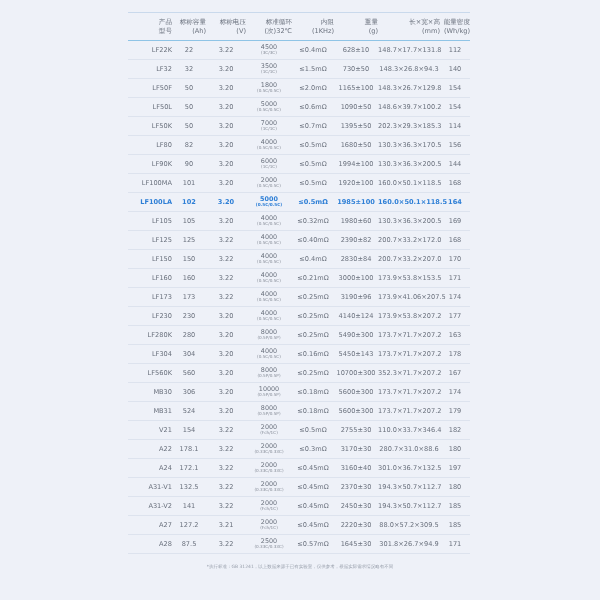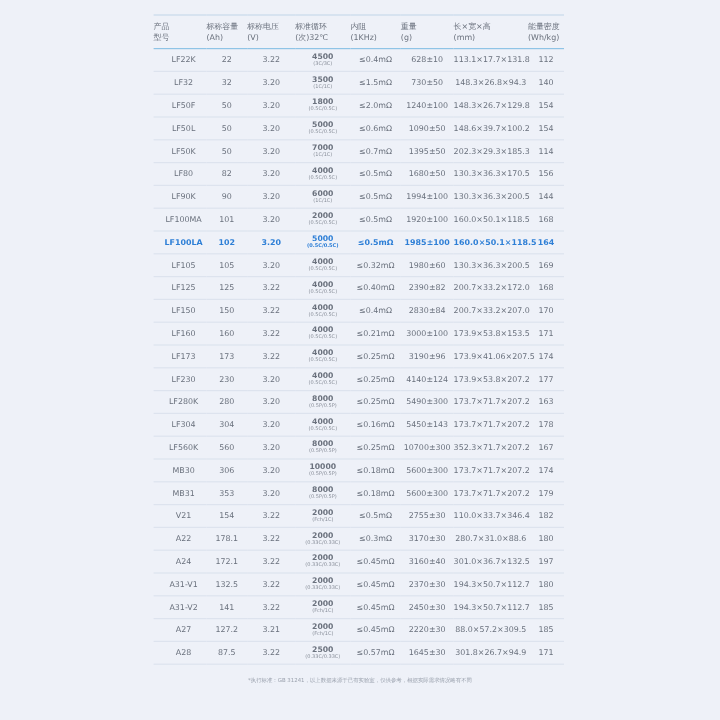--- a/index.html
+++ b/index.html
@@ -6,32 +6,32 @@
   body {
     width: 600px; height: 600px; overflow: hidden;
     background: #eef1f8;
     font-family: "DejaVu Sans", "Liberation Sans", sans-serif;
     color: #5b6270;
   }
   .wrap { position: absolute; left: 128px; top: 12px; width: 342px; }
   table { border-collapse: collapse; width: 342px; table-layout: fixed; }
   thead th {
     font-weight: normal; font-size: 6.6px; color: #6a717d; line-height: 9px;
-    height: 27px; padding: 0; text-align: left; vertical-align: middle;
+    height: 27px; padding: 0; text-align: right; vertical-align: middle;
     border-top: 1px solid #c9d9ec;
     border-bottom: 1px solid #8fc4e6;
   }
   tbody td {
     height: 18px; padding: 0; text-align: center; vertical-align: middle;
     font-size: 6.6px; color: #6a717d; border-bottom: 1px solid #dde3ee;
     white-space: nowrap;
   }
-  tbody td.model { text-align: center; padding-left: 6px; }
+  tbody td.model { text-align: right; padding-left: 6px; }
   .cyc { line-height: 6.5px; }
-  .cyc .main { display: block; font-size: 6.4px; font-weight: bold; }
+  .cyc .main { display: block; font-size: 6.4px; }
   .cyc .sub { display: block; font-size: 4.2px; color: #878d98; }
   tr.hl td { color: #2e7fd6; font-weight: bold; }
   tr.hl td .sub { color: #2e7fd6; }
   .foot {
     position: absolute; top: 564px; left: 0; width: 600px; text-align: center;
     font-size: 4.5px; color: #9aa1ad;
   }
 </style>
 </head>
 <body>
@@ -88,21 +88,21 @@
         <tr>
           <td class="model">LF22K</td>
           <td>22</td>
           <td>3.22</td>
           <td class="cyc">
             <span class="main">4500</span>
             <span class="sub">(3C/3C)</span>
           </td>
           <td>≤0.4mΩ</td>
           <td>628±10</td>
-          <td>113.1×17.7×131.8</td>
+          <td>148.7×17.7×131.8</td>
           <td>112</td>
         </tr>
         <tr>
           <td class="model">LF32</td>
           <td>32</td>
           <td>3.20</td>
           <td class="cyc">
             <span class="main">3500</span>
             <span class="sub">(1C/1C)</span>
           </td>
@@ -113,21 +113,21 @@
         </tr>
         <tr>
           <td class="model">LF50F</td>
           <td>50</td>
           <td>3.20</td>
           <td class="cyc">
             <span class="main">1800</span>
             <span class="sub">(0.5C/0.5C)</span>
           </td>
           <td>≤2.0mΩ</td>
-          <td>1240±100</td>
+          <td>1165±100</td>
           <td>148.3×26.7×129.8</td>
           <td>154</td>
         </tr>
         <tr>
           <td class="model">LF50L</td>
           <td>50</td>
           <td>3.20</td>
           <td class="cyc">
             <span class="main">5000</span>
             <span class="sub">(0.5C/0.5C)</span>
@@ -327,21 +327,21 @@
             <span class="main">10000</span>
             <span class="sub">(0.5P/0.5P)</span>
           </td>
           <td>≤0.18mΩ</td>
           <td>5600±300</td>
           <td>173.7×71.7×207.2</td>
           <td>174</td>
         </tr>
         <tr>
           <td class="model">MB31</td>
-          <td>353</td>
+          <td>524</td>
           <td>3.20</td>
           <td class="cyc">
             <span class="main">8000</span>
             <span class="sub">(0.5P/0.5P)</span>
           </td>
           <td>≤0.18mΩ</td>
           <td>5600±300</td>
           <td>173.7×71.7×207.2</td>
           <td>179</td>
         </tr>

